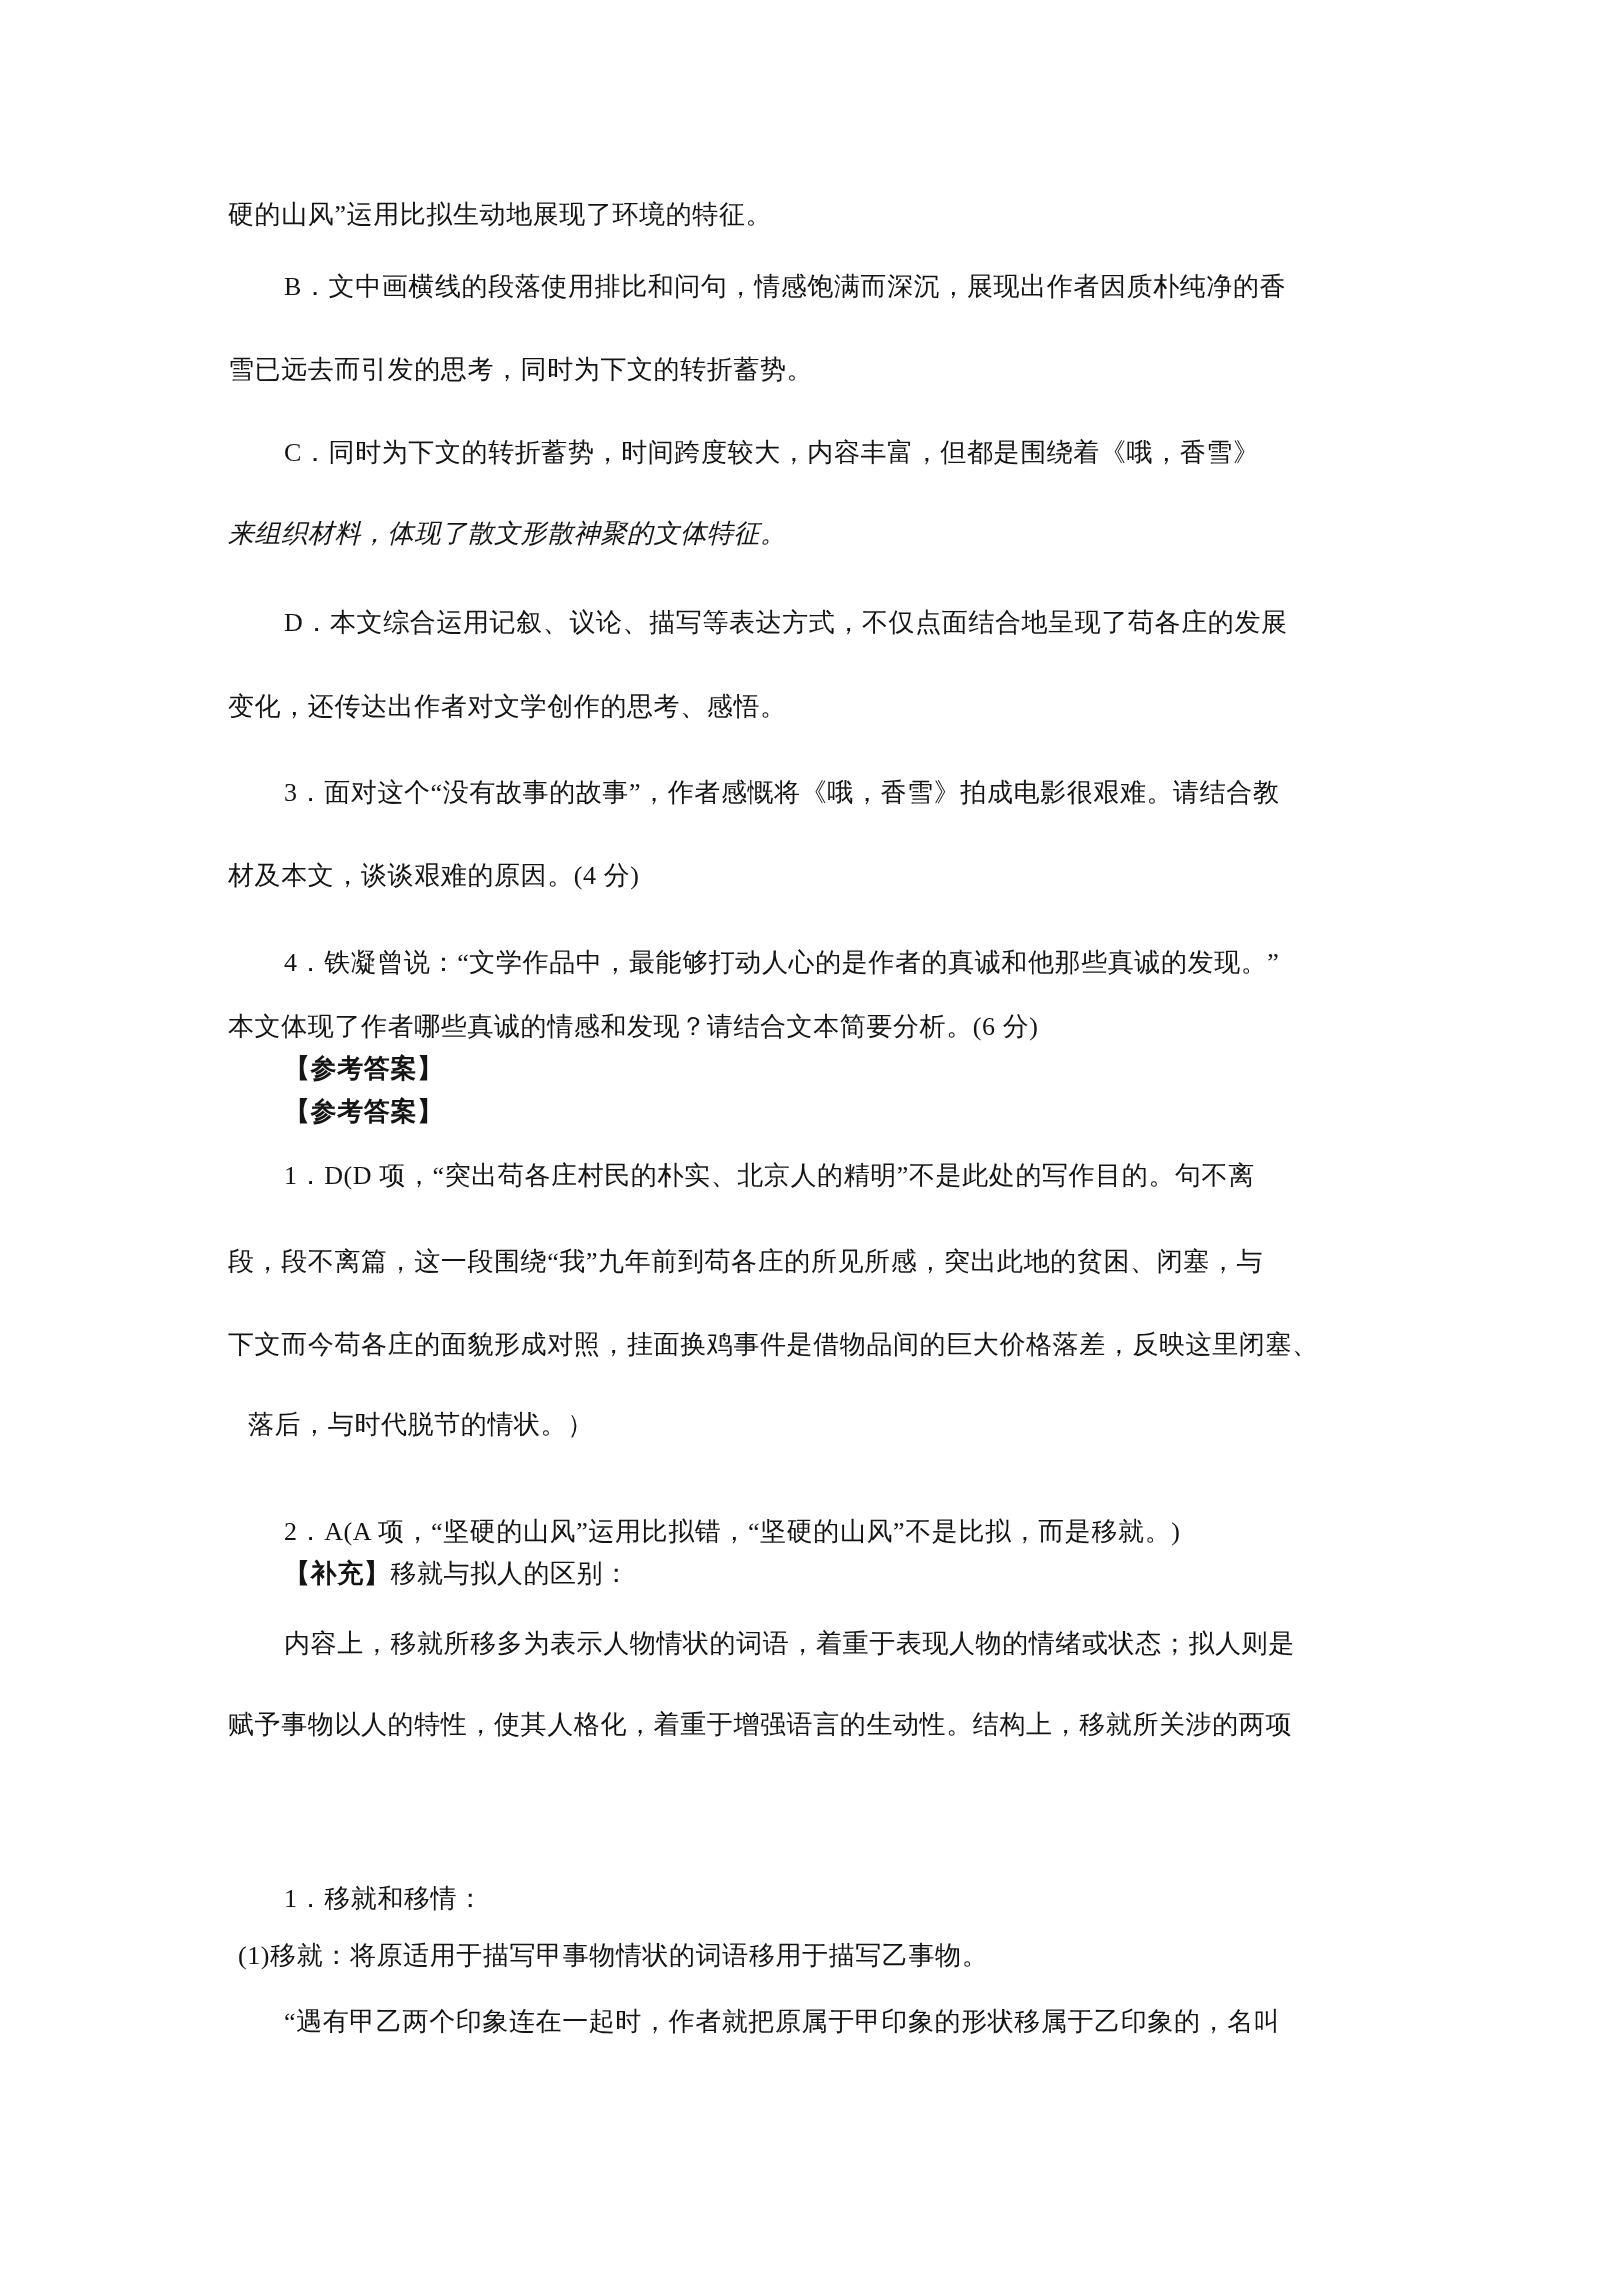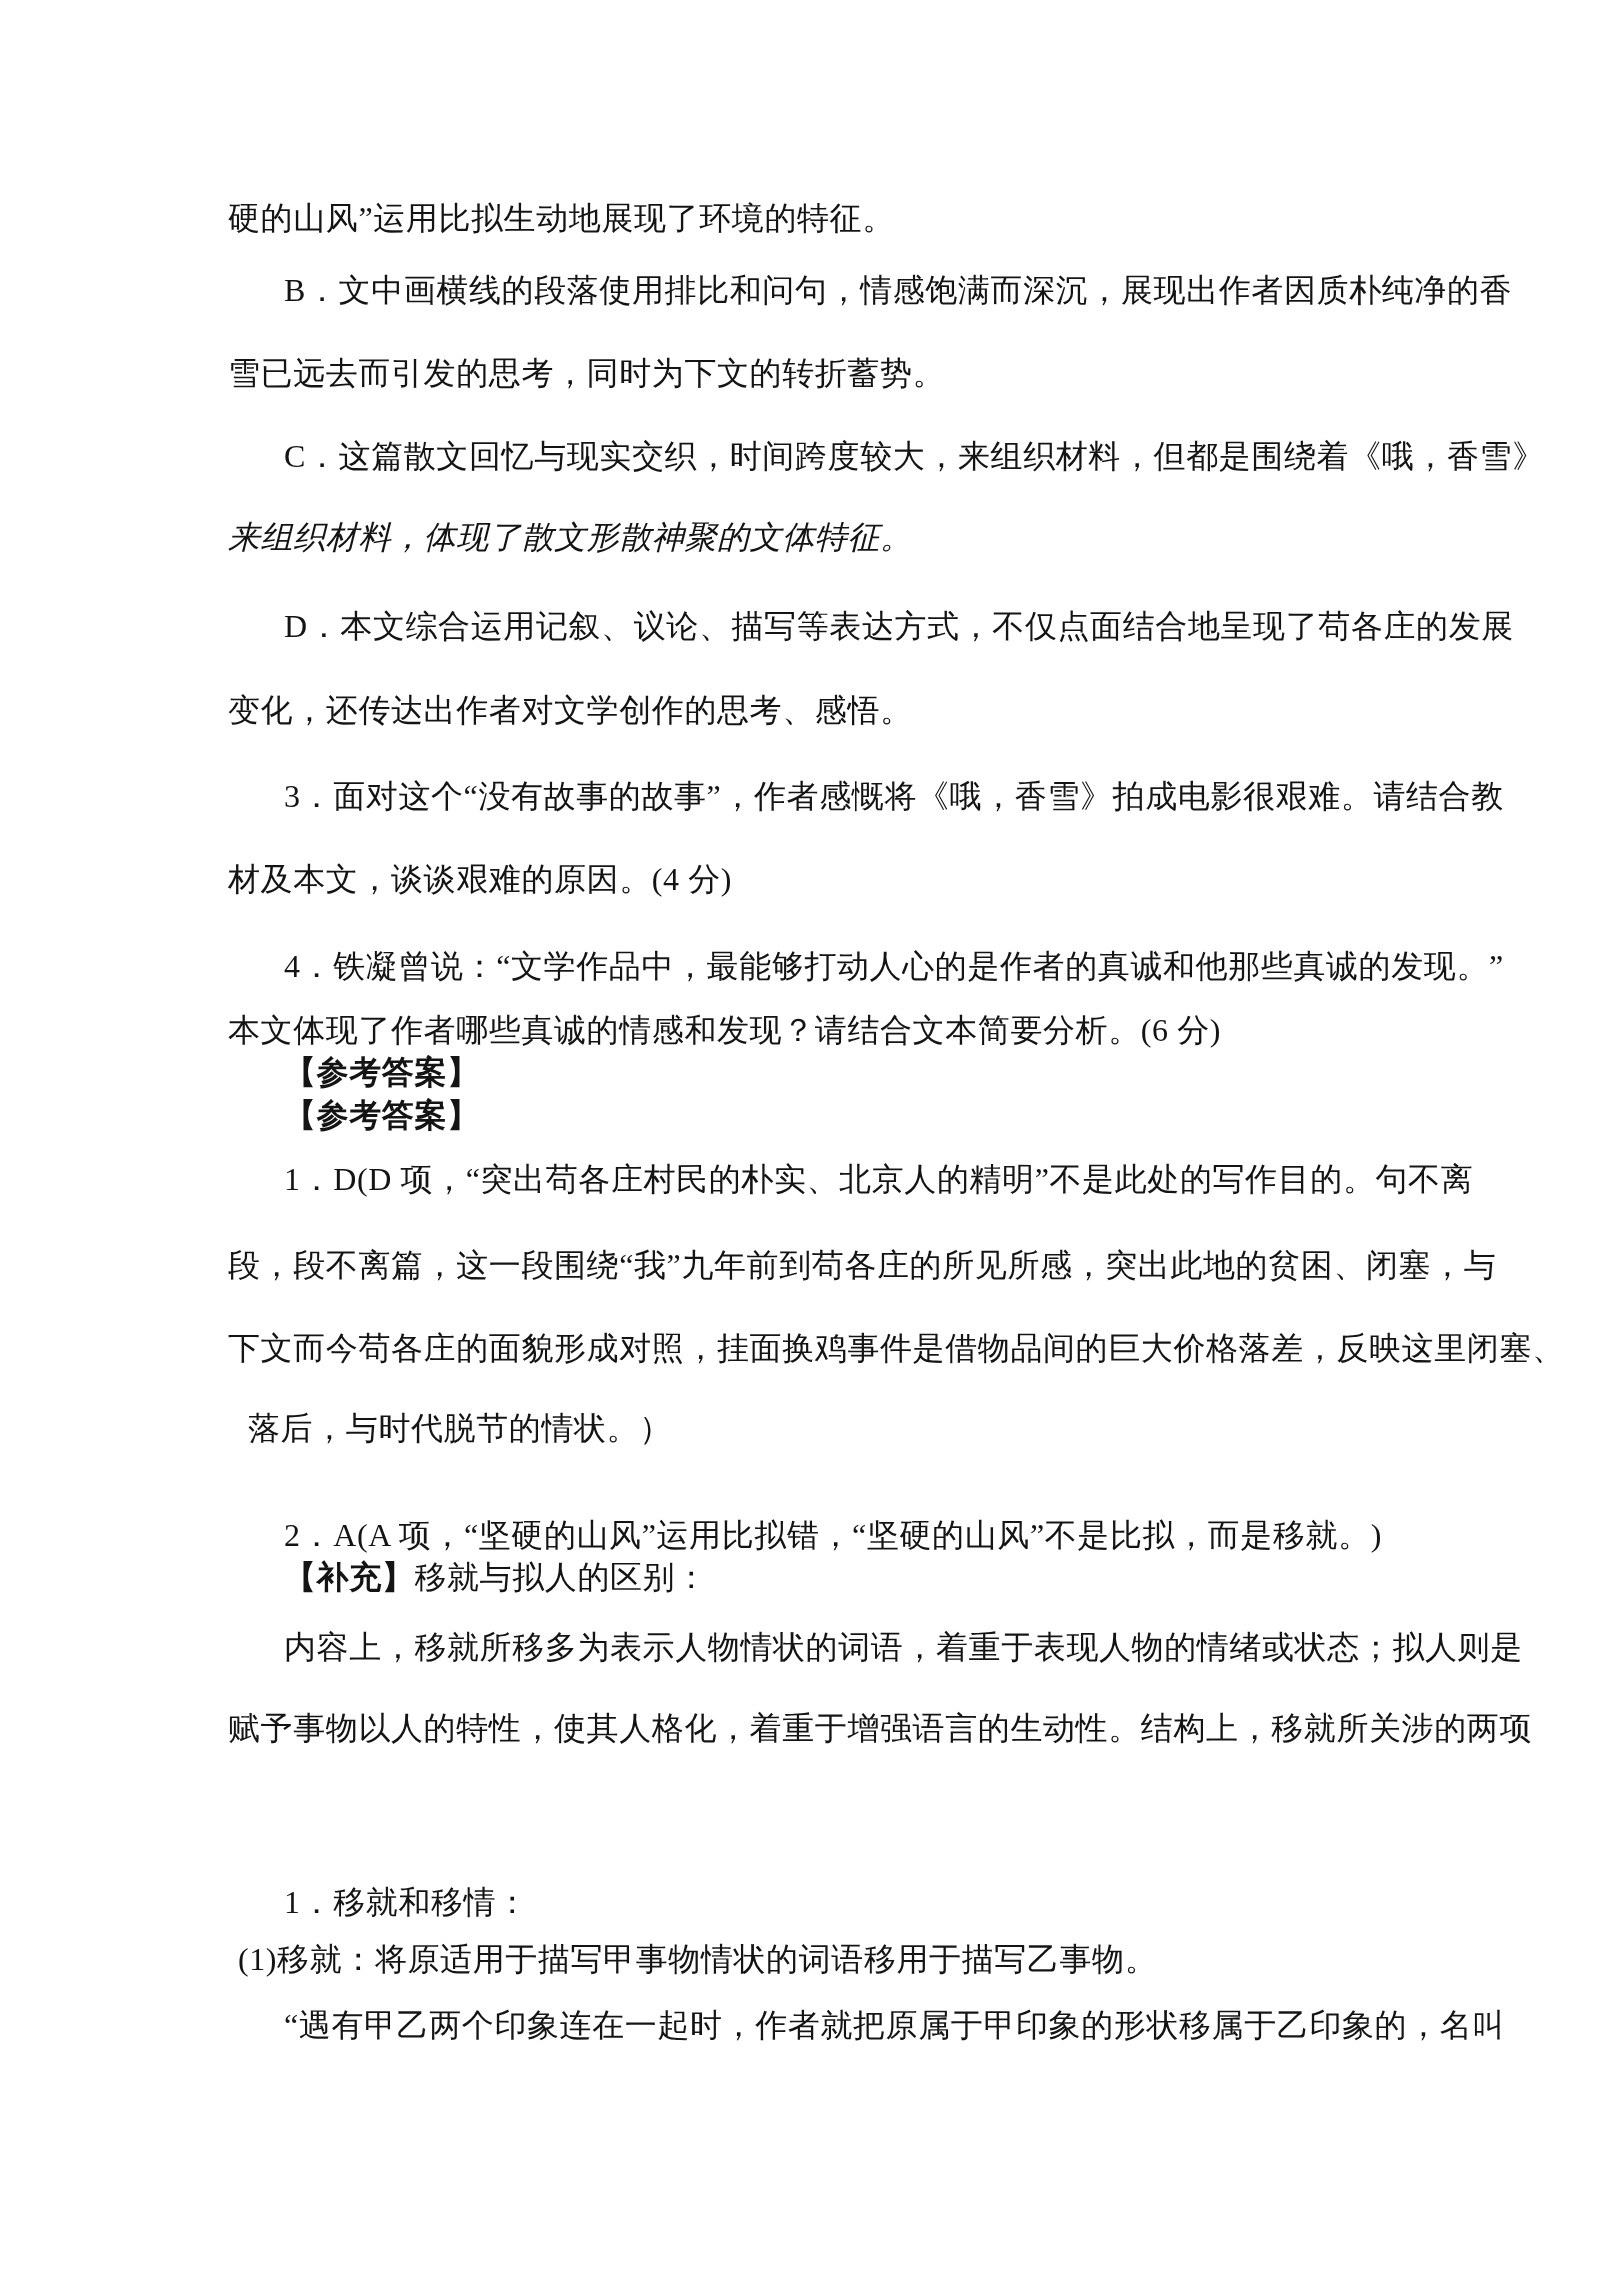--- a/index.html
+++ b/index.html
@@ -12,36 +12,36 @@
     width: 1620px;
     height: 2292px;
     background: #ffffff;
     overflow: hidden;
     font-family: "Liberation Serif", "DejaVu Serif", serif;
     color: #141414;
   }
   .line {
     position: absolute;
     white-space: nowrap;
-    font-size: 32px;
+    font-size: 26px;
     line-height: 1.2;
     letter-spacing: 0.6px;
   }
   .bold {
     font-weight: 700;
   }
 </style>
 </head>
 <body>
 
 <div class="page" id="doc-page">
     <div class="line" style="left: 228px; top: 199px;"><span>硬的山风”运用比拟生动地展现了环境的特征。</span></div>
     <div class="line" style="left: 284px; top: 271px;"><span>B．文中画横线的段落使用排比和问句，情感饱满而深沉，展现出作者因质朴纯净的香</span></div>
     <div class="line" style="left: 228px; top: 354px;"><span>雪已远去而引发的思考，同时为下文的转折蓄势。</span></div>
-    <div class="line" style="left: 284px; top: 437px;"><span>C．这篇散文回忆与现实交织，时间跨度较大，来组织材料，但都是围绕着《哦，香雪》</span></div>
+    <div class="line" style="left: 284px; top: 437px;"><span>C．同时为下文的转折蓄势，时间跨度较大，内容丰富，但都是围绕着《哦，香雪》</span></div>
     <div class="line" style="left: 228px; top: 518px; font-style: italic;"><span>来组织材料，体现了散文形散神聚的文体特征。</span></div>
     <div class="line" style="left: 284px; top: 607px;"><span>D．本文综合运用记叙、议论、描写等表达方式，不仅点面结合地呈现了苟各庄的发展</span></div>
     <div class="line" style="left: 228px; top: 691px;"><span>变化，还传达出作者对文学创作的思考、感悟。</span></div>
     <div class="line" style="left: 284px; top: 777px;"><span>3．面对这个“没有故事的故事”，作者感慨将《哦，香雪》拍成电影很艰难。请结合教</span></div>
     <div class="line" style="left: 228px; top: 860px;"><span>材及本文，谈谈艰难的原因。(4 分)</span></div>
     <div class="line" style="left: 284px; top: 947px;"><span>4．铁凝曾说：“文学作品中，最能够打动人心的是作者的真诚和他那些真诚的发现。”</span></div>
     <div class="line" style="left: 228px; top: 1011px;"><span>本文体现了作者哪些真诚的情感和发现？请结合文本简要分析。(6 分)</span></div>
     <div class="line" style="left: 284px; top: 1053px;"><span class="bold">【参考答案】</span></div>
     <div class="line" style="left: 284px; top: 1096px;"><span class="bold">【参考答案】</span></div>
     <div class="line" style="left: 284px; top: 1160px;"><span>1．D(D 项，“突出苟各庄村民的朴实、北京人的精明”不是此处的写作目的。句不离</span></div>

